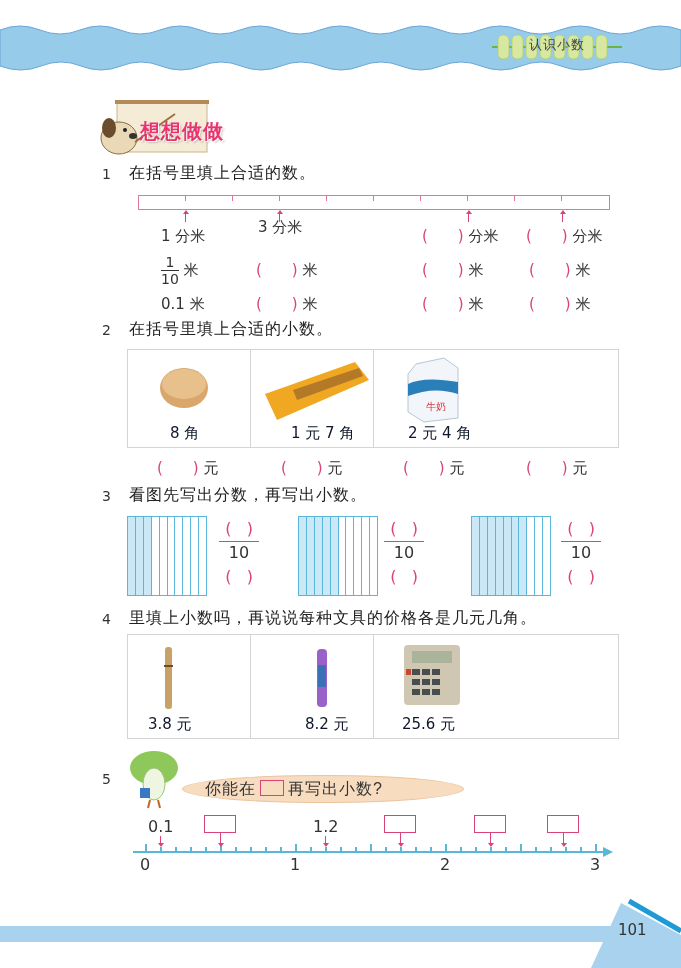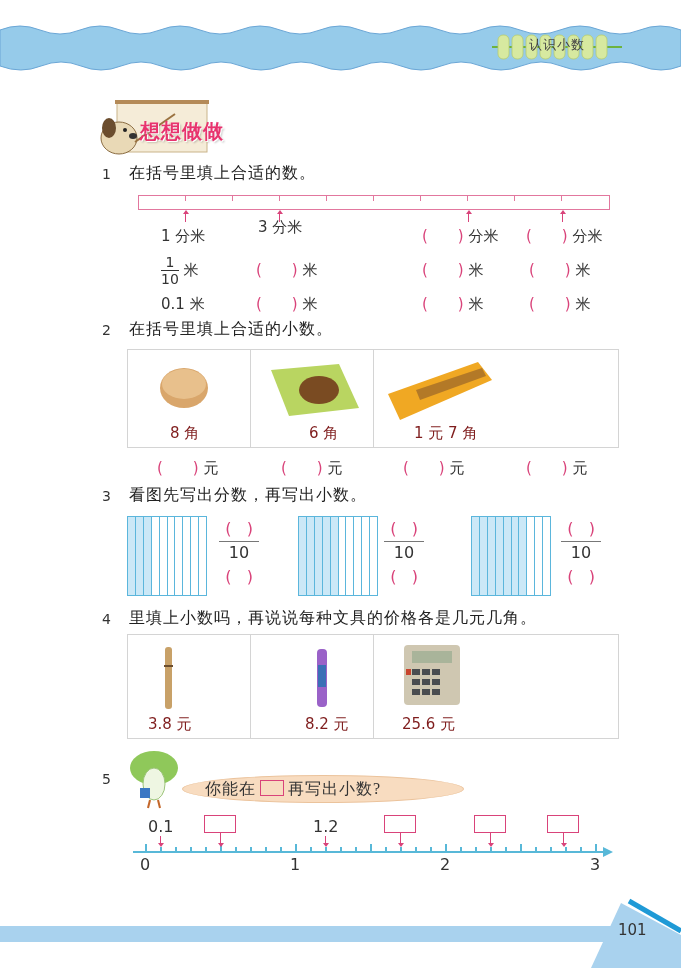--- a/index.html
+++ b/index.html
@@ -1,19 +1,19 @@
 <!DOCTYPE html>
 <html><head>
 <meta charset="utf-8">
 <style>
   * { box-sizing: border-box; margin: 0; padding: 0; }
   html, body { width: 681px; height: 968px; background: #ffffff; overflow: hidden; }
   body { position: relative; font-family: "DejaVu Sans", "Liberation Sans", sans-serif; color: #333; }
   .abs { position: absolute; }
-  .serif { font-family: Liberation Serif, serif; }
+  .serif { font-family: Liberation Sans, sans-serif; }
 
   
   .header-band { left: 0; top: 22px; width: 681px; height: 52px; }
   .chapter-badge { left: 492px; top: 34px; width: 130px; height: 26px; }
   .chapter-title { left: 492px; top: 36px; width: 130px; text-align: center; font-size: 13px; color: #444; letter-spacing: 1px; }
 
   
   .section-banner { left: 95px; top: 100px; width: 150px; height: 60px; }
   .section-title { left: 140px; top: 118px; font-size: 20px; font-weight: bold; color: #e8336e; letter-spacing: 1px; text-shadow: 1px 1px 0 #fff, 2px 2px 2px rgba(0,0,0,0.2); }
 
@@ -30,21 +30,21 @@
   .paren { color: #d9437a; }
 
   .frac { display: inline-block; text-align: center; vertical-align: middle; font-size: 14px; line-height: 16px; }
   .frac .num { display: block; border-bottom: 1px solid #333; padding: 0 2px; }
   .frac .den { display: block; }
 
   
   .pic-table { border: 1px solid #d4d4d4; display: flex; }
   .pic-table .cell { border-right: 1px solid #d4d4d4; position: relative; }
   .pic-table .cell:last-child { border-right: none; }
-  .cell .label { position: absolute; bottom: 4px; font-size: 15px; color: #7f1d1d; white-space: nowrap; }
+  .cell .label { position: absolute; bottom: 4px; font-size: 15px; color: #0f172a; white-space: nowrap; }
 
   
   .strip { position: absolute; width: 80px; height: 80px; border: 1.5px solid #5bb6dc; display: flex; }
   .strip .col { flex: 1; border-right: 1.5px solid #5bb6dc; }
   .strip .col:last-child { border-right: none; }
   .strip .col.shaded { background: #cbe8f7; }
   .frac-box { position: absolute; width: 40px; text-align: center; }
   .frac-box .p { color: #d9437a; font-size: 16px; height: 20px; line-height: 20px; }
   .frac-box .bar { border-top: 1.5px solid #777; margin: 2px 0; }
   .frac-box .d { font-size: 16px; color: #333; line-height: 18px; }
@@ -141,32 +141,33 @@
 
 <div class="abs pic-table" style="left:127px; top:349px; width:492px; height:99px;">
   <div class="cell" style="width:123px">
     <svg class="abs" style="left:30px; top:14px;" width="52" height="46">
         <ellipse cx="26" cy="24" rx="24" ry="20" fill="#d9a66b"></ellipse>
         <ellipse cx="26" cy="20" rx="22" ry="15" fill="#e8c08c"></ellipse>
       </svg>
     <div class="label" style="left:42px">8 角</div>
   </div>
   <div class="cell" style="width:123px">
-    <svg class="abs" style="left:18px; top:10px;" width="92" height="60">
-        <polygon points="2,10 70,4 90,48 20,56" fill="#b9d561"></polygon>
-        <ellipse cx="50" cy="30" rx="20" ry="14" fill="#7a4b22"></ellipse>
-      </svg>
-    <div class="label" style="left:58px">6 角</div>
-  </div>
-  <div class="cell" style="width:123px">
     <svg class="abs" style="left:12px; top:6px;" width="108" height="70">
         <polygon points="2,38 92,6 106,24 14,64" fill="#f0a823"></polygon>
         <polygon points="30,34 96,12 100,20 34,44" fill="#8a5a2a" opacity="0.6"></polygon>
       </svg>
     <div class="label" style="left:40px">1 元 7 角</div>
+  </div>
+  <div class="cell" style="width:123px">
+    <svg class="abs" style="left:30px; top:4px;" width="56" height="70">
+        <polygon points="12,10 40,4 54,14 54,64 20,68 4,58 4,20" fill="#f2f6fa" stroke="#b8c6d4"></polygon>
+        <path d="M4,30 Q20,22 54,28 L54,40 Q30,32 4,42 Z" fill="#2a7fb8"></path>
+        <text x="22" y="56" font-size="10" fill="#d9333a">牛奶</text>
+      </svg>
+    <div class="label" style="left:34px">2 元 4 角</div>
   </div>
 </div>
 
 <div class="abs cell-text" style="left:157px; top:459px;"><span class="paren">(</span><span style="display:inline-block;width:30px"></span><span class="paren">)</span> <span>元</span></div>
 <div class="abs cell-text" style="left:281px; top:459px;"><span class="paren">(</span><span style="display:inline-block;width:30px"></span><span class="paren">)</span> <span>元</span></div>
 <div class="abs cell-text" style="left:403px; top:459px;"><span class="paren">(</span><span style="display:inline-block;width:30px"></span><span class="paren">)</span> <span>元</span></div>
 <div class="abs cell-text" style="left:526px; top:459px;"><span class="paren">(</span><span style="display:inline-block;width:30px"></span><span class="paren">)</span> <span>元</span></div>
 
 <div class="abs q-num" style="left:102px; top:488px;">3</div>
 <div class="abs q-text serif" style="left:129px; top:485px;">看图先写出分数，再写出小数。</div>

